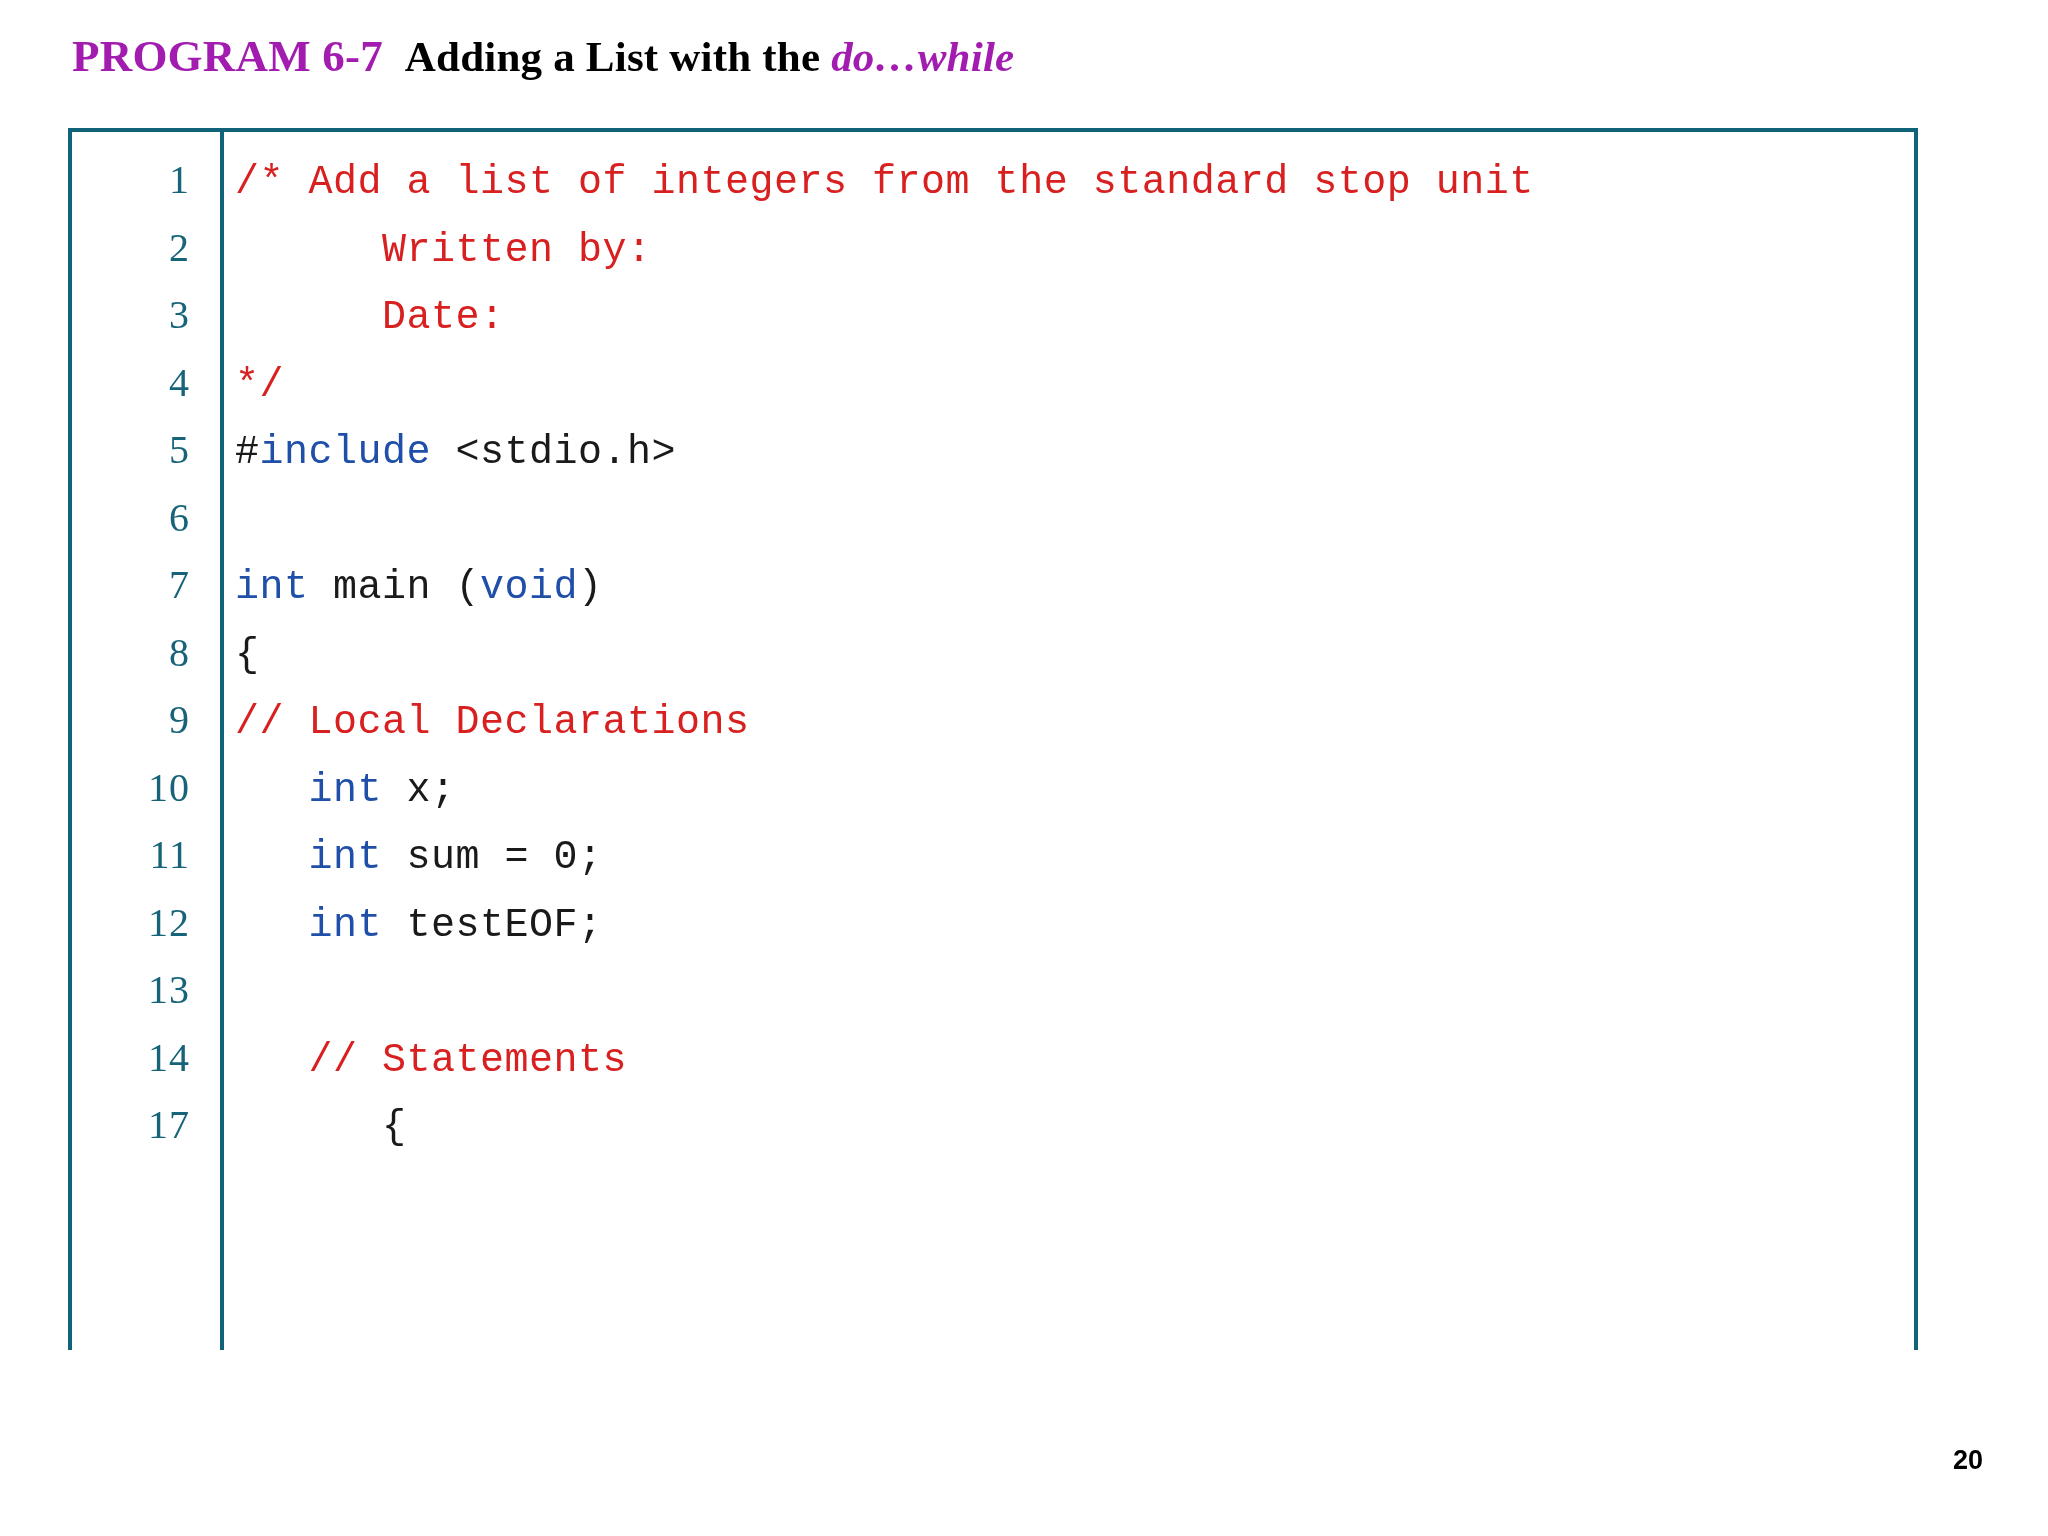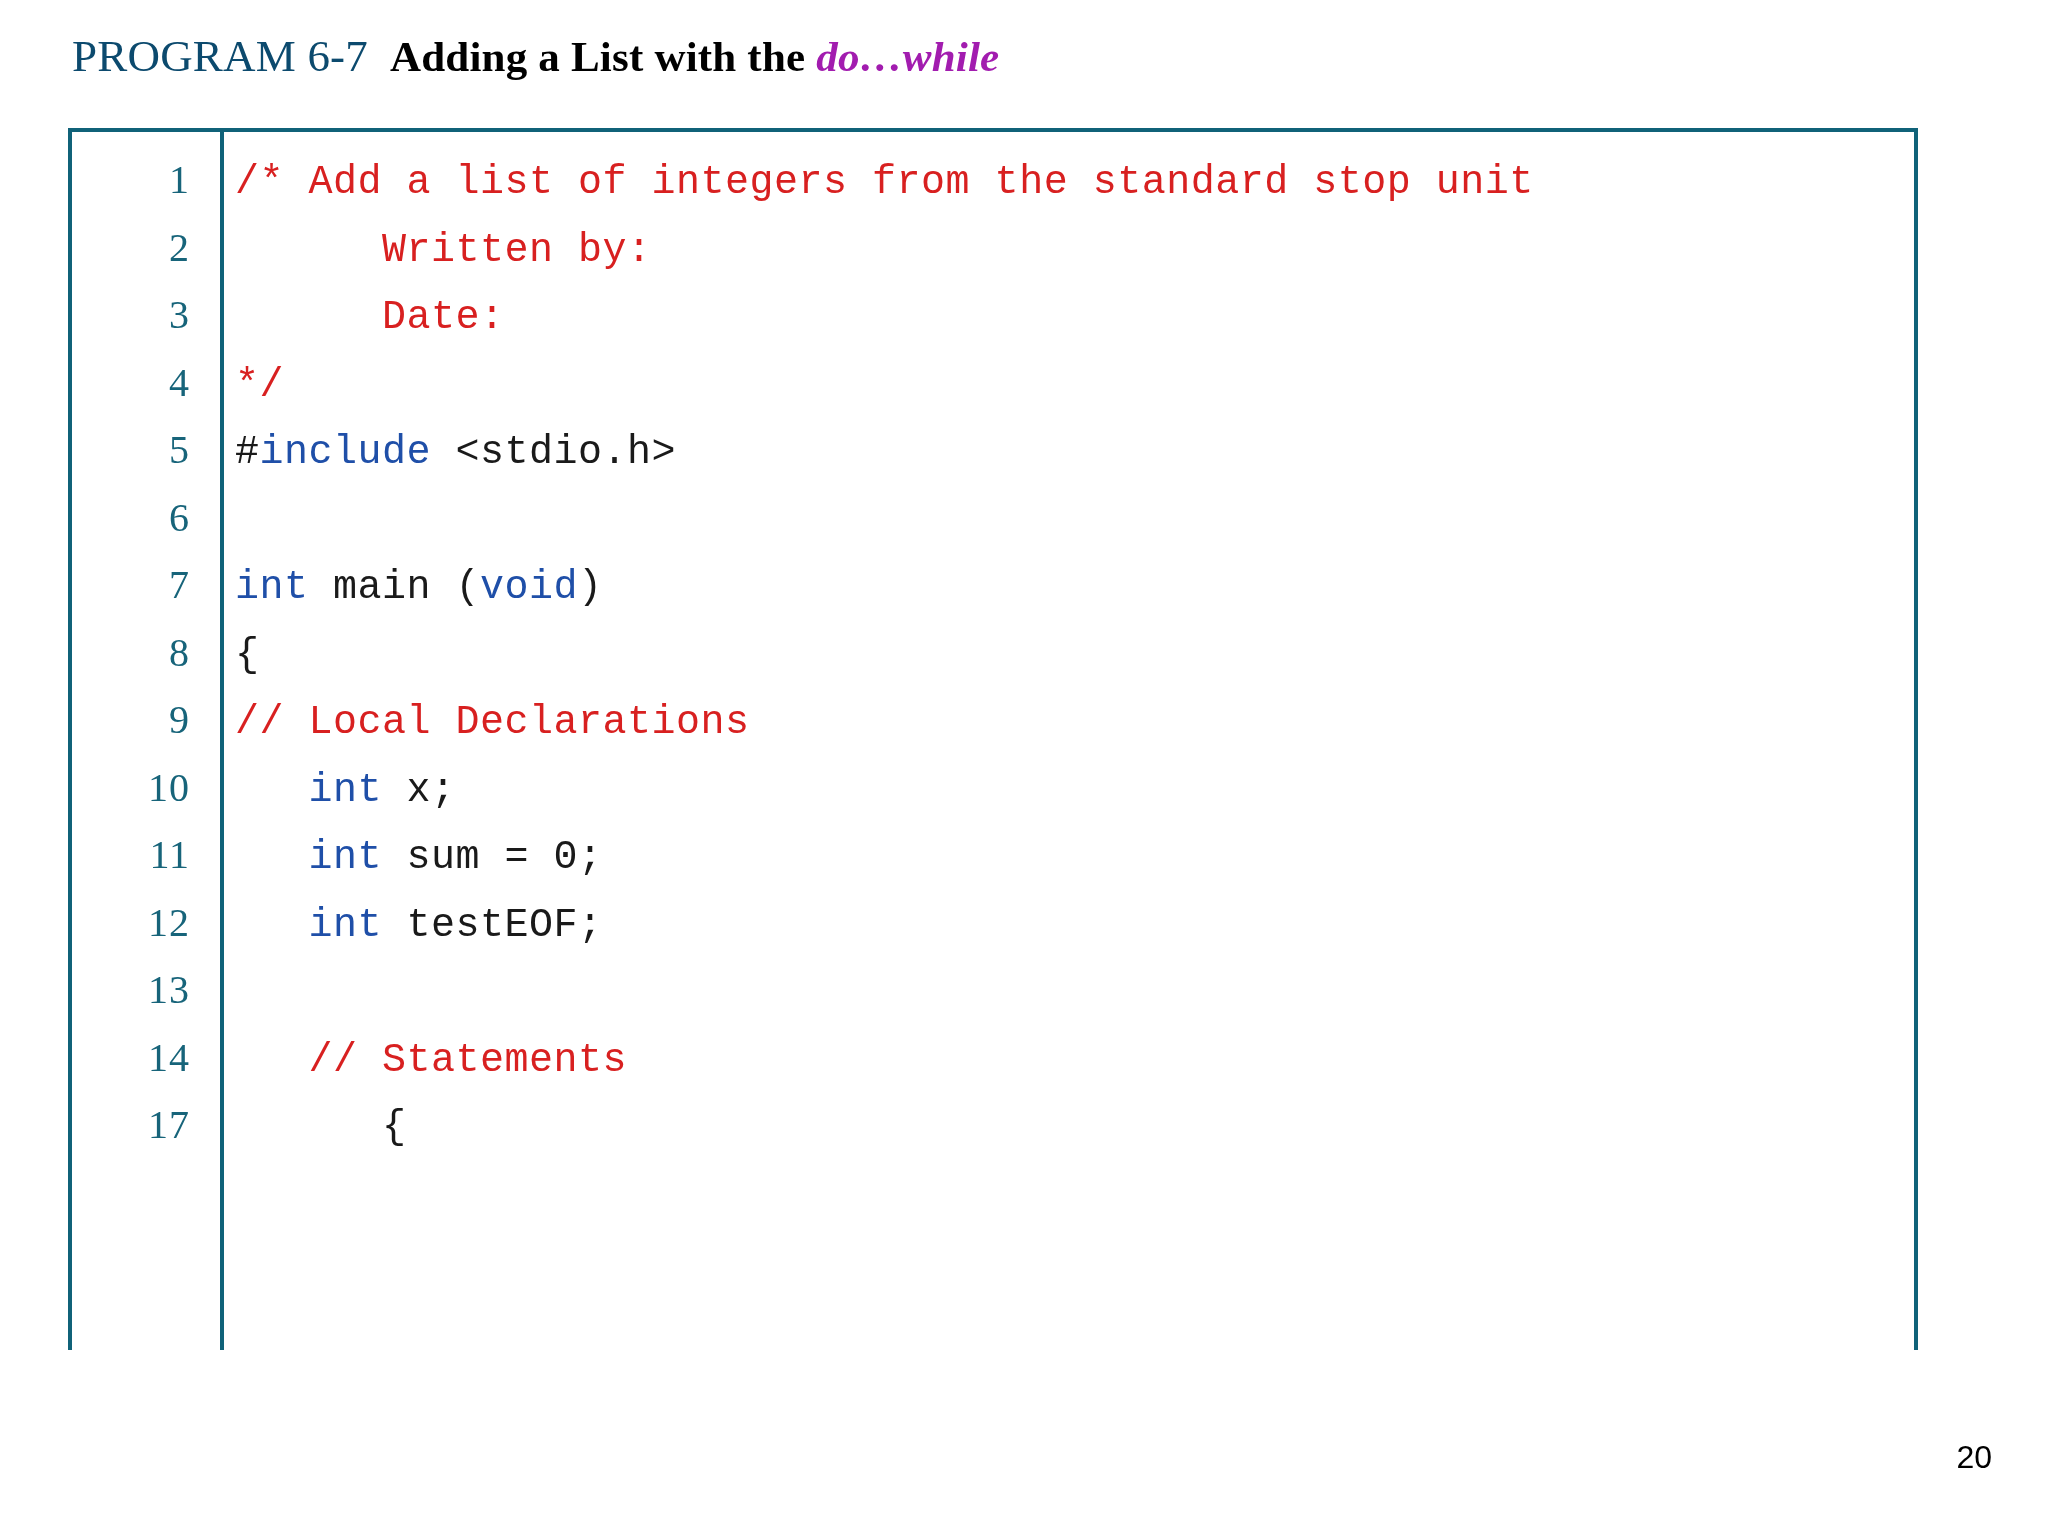--- a/index.html
+++ b/index.html
@@ -21,23 +21,23 @@
     left: 72px;
     top: 34px;
     white-space: nowrap;
     font-family: "Liberation Serif", serif;
     font-weight: bold;
     font-size: 45px;
     line-height: 1.0;
     letter-spacing: 0.2px;
   }
   #slide-title .prog-label {
-    color: #0c4a6e;
+    color: #a21caf;
     font-family: "Liberation Serif", serif;
-    font-weight: normal;
+    font-weight: bold;
     font-size: 45px;
   }
   #slide-title .title-main {
     color: #000000;
     font-size: 43px;
   }
   #slide-title .title-kw {
     color: #a21caf;
     font-style: italic;
     font-size: 43px;
@@ -104,25 +104,25 @@
     color: #1a1a1a;
   }
 
   .tok-comment { color: #d82020; }
   .tok-kw      { color: #1f4fa8; }
   .tok-plain   { color: #1a1a1a; }
 
   
   #page-number {
     position: absolute;
-    right: 56px;
+    right: 65px;
     bottom: 60px;
     font-family: "Liberation Sans", sans-serif;
-    font-weight: normal;
-    font-size: 32px;
+    font-weight: bold;
+    font-size: 27px;
     color: #000000;
   }
 </style>
 </head>
 <body>
 
 <div id="slide-title">
   <span class="prog-label">PROGRAM 6-7</span><span class="title-main">&nbsp;&nbsp;</span><span class="title-main">Adding a List with the </span><span class="title-kw">do…while</span>
 </div>
 

